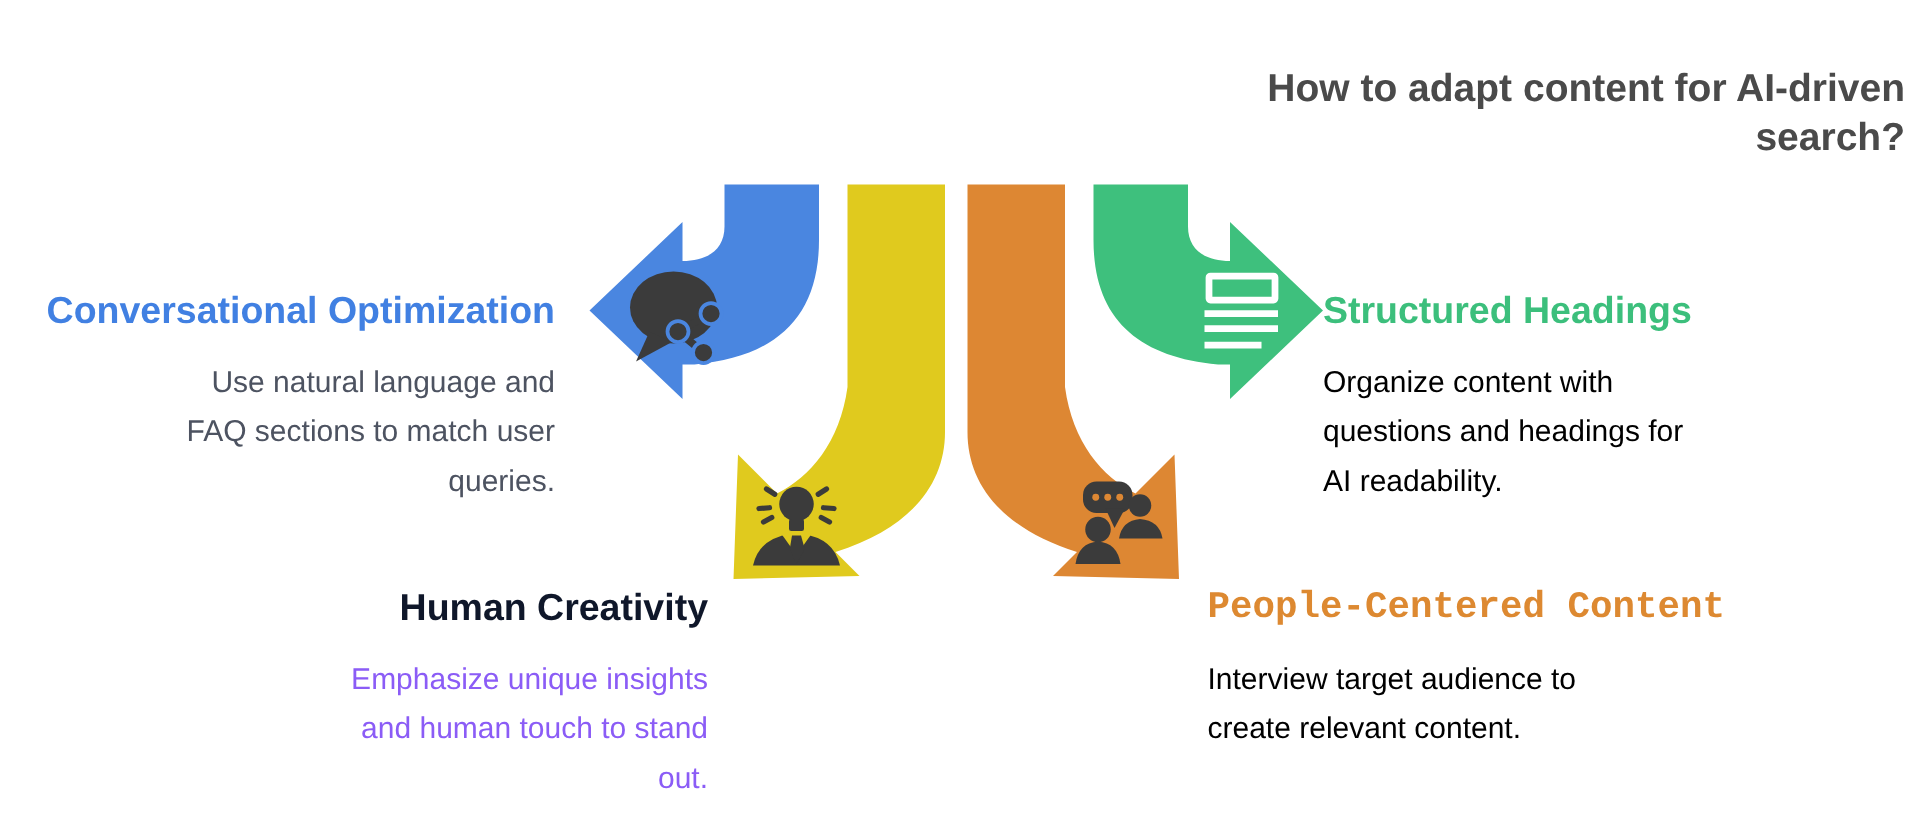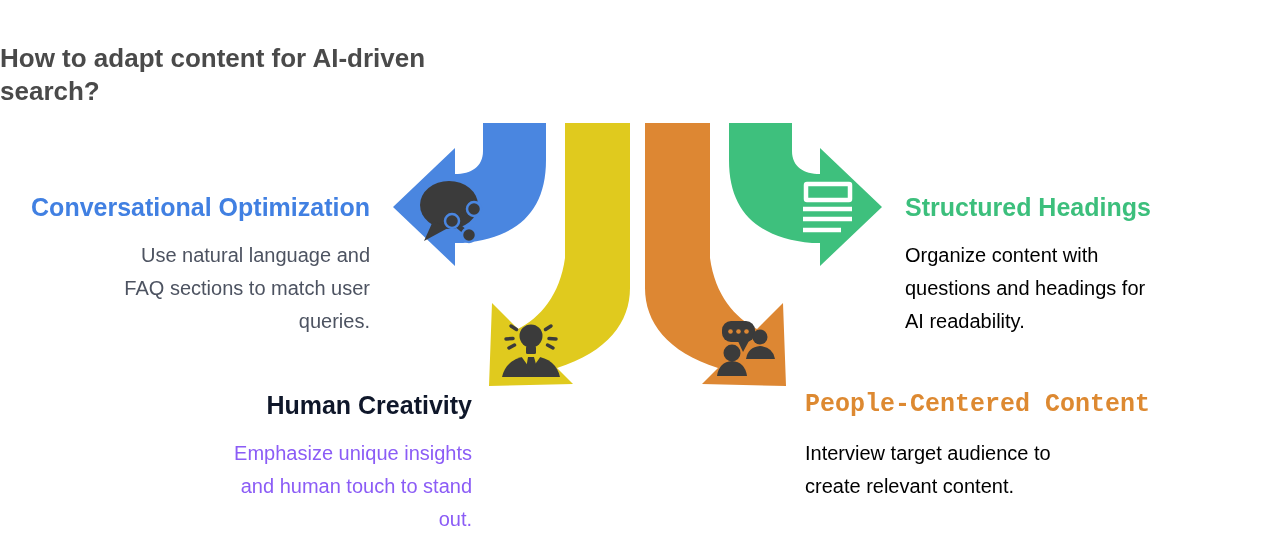--- a/index.html
+++ b/index.html
@@ -7,21 +7,21 @@
     position:relative;
     width:1270px;height:550px;
     background:#fff;
     font-family:"Liberation Sans", sans-serif;
     overflow:hidden;
   }
   .title{
     position:absolute;
     left:0;right:0;top:42px;
     margin:0;
-    text-align:left;
+    text-align:right;
     font-size:26px;
     line-height:33px;
     font-weight:bold;
     white-space:pre-line;
   }
   .arrow-svg{position:absolute;left:0;top:0;}
   .block{position:absolute;}
   .block .heading{
     font-size:25px;
     font-weight:bold;
@@ -30,21 +30,21 @@
   }
   .block .body{
     margin-top:17px;
     font-size:20px;
     line-height:33px;
     white-space:pre-line;
   }
   .align-right{text-align:right;}
   .align-left{text-align:left;}
   .block-conversational{top:192px;right:900px;}
-  .block-structured{top:192px;left:905px;}
+  .block-structured{top:192px;left:882px;}
   .block-creativity{top:390px;right:798px;}
   .block-people{top:390px;left:805px;}
 </style>
 </head>
 <body>
 
 <div class="stage">
 
   <h1 class="title" style="color: rgb(74, 74, 74);">How to adapt content for AI-driven
 search?</h1>

